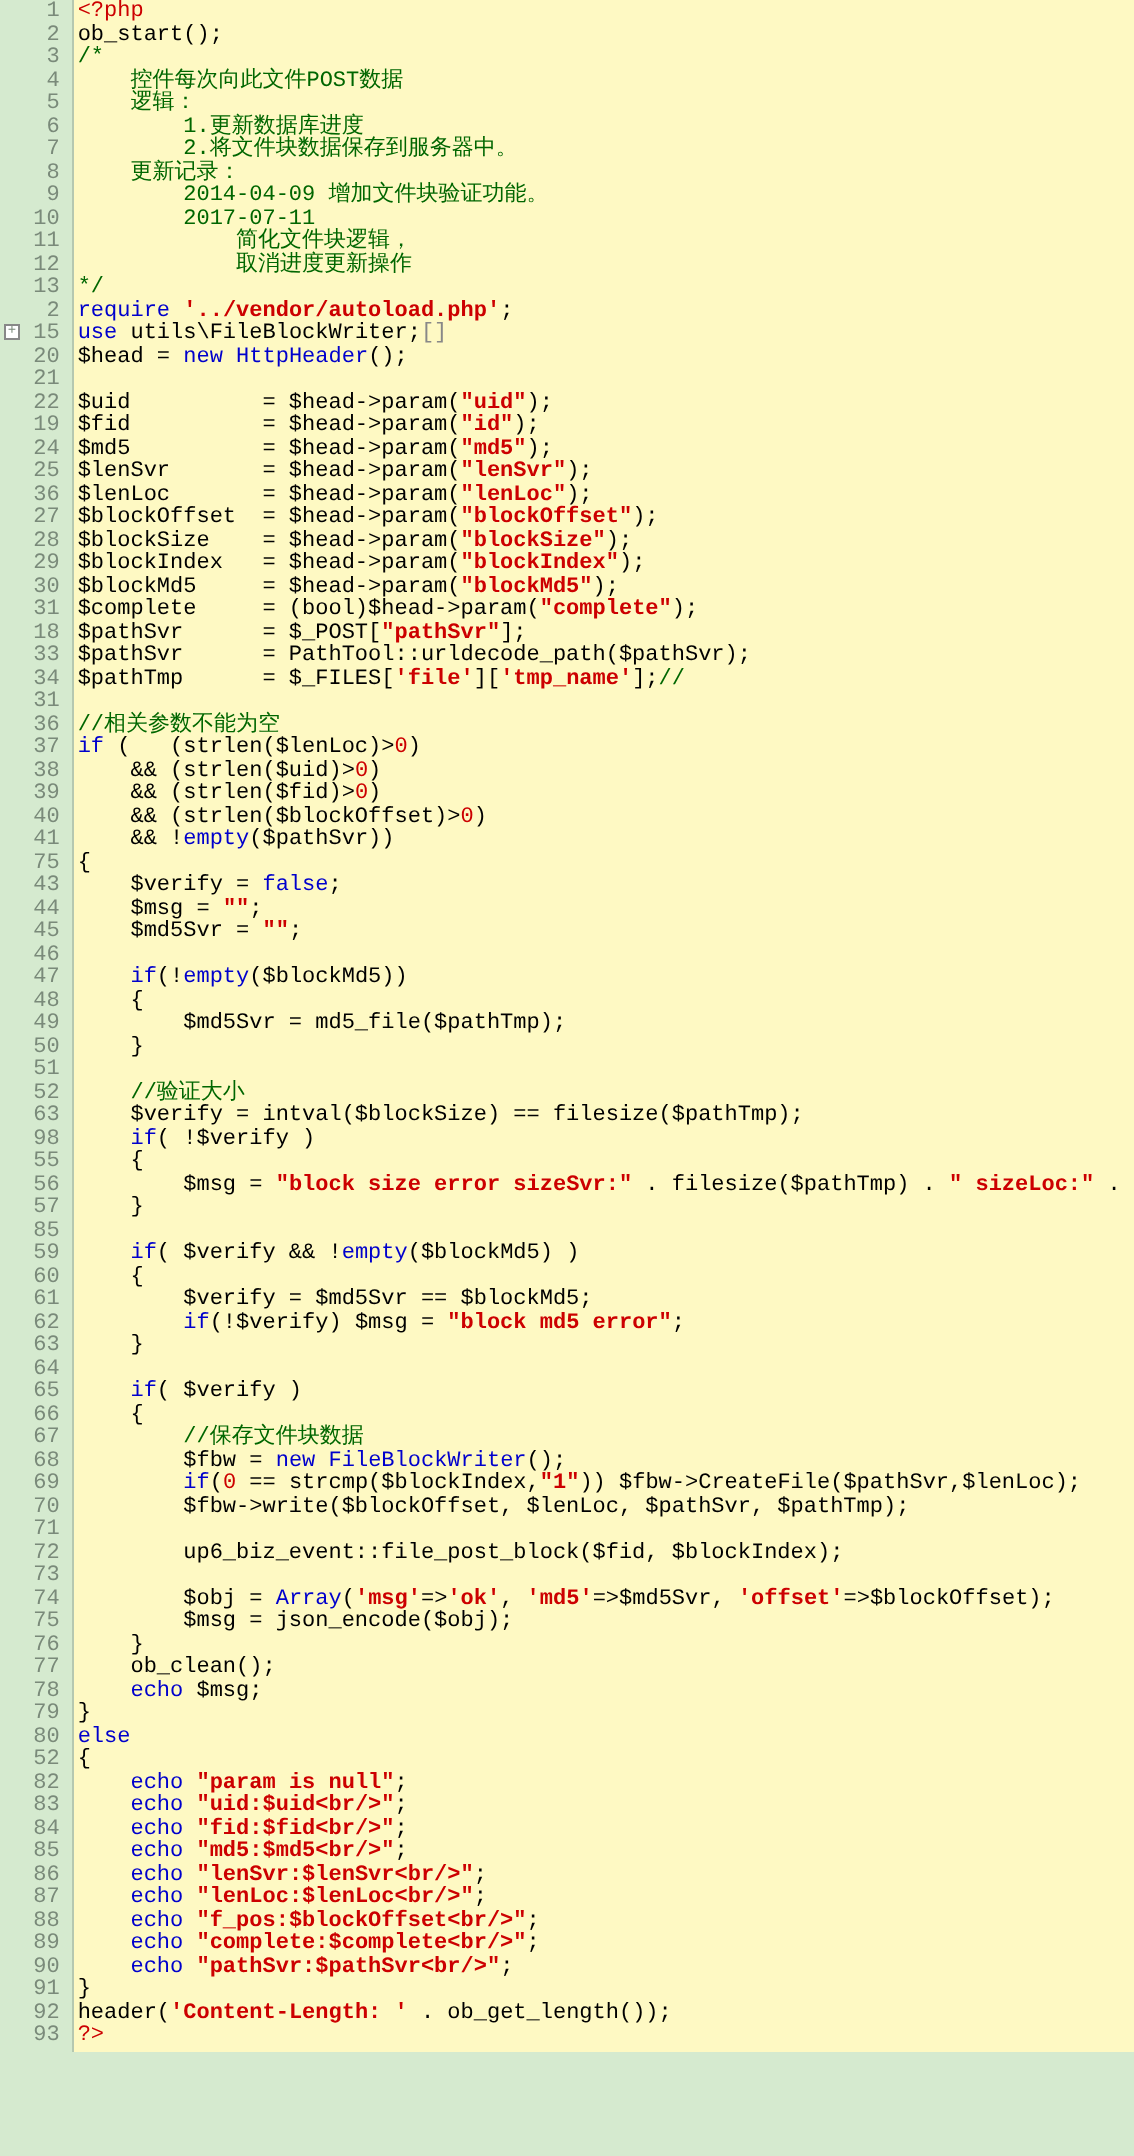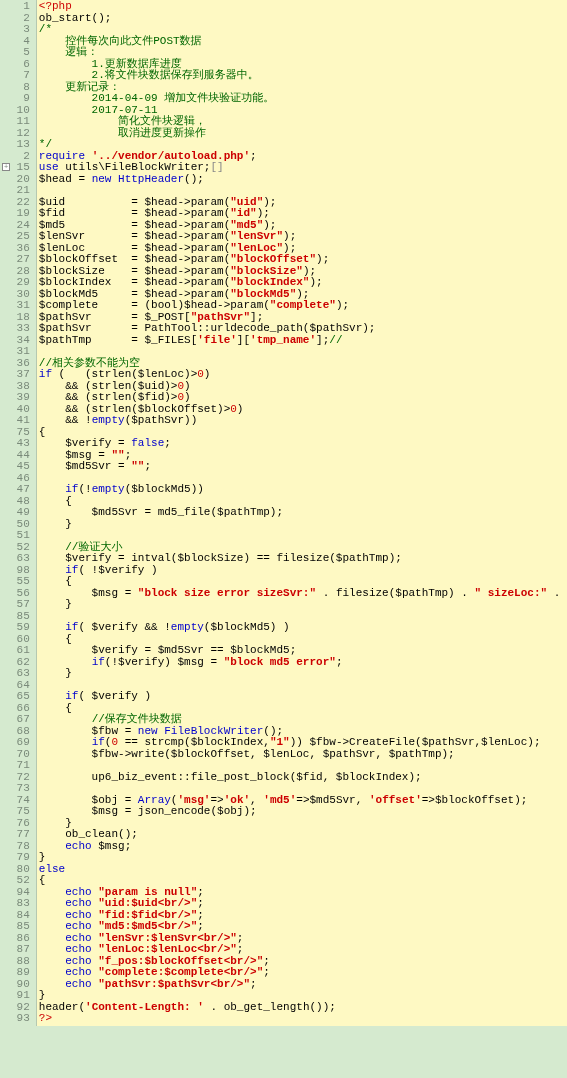--- a/index.html
+++ b/index.html
@@ -93,21 +93,21 @@
       <div>72</div>
       <div>73</div>
       <div>74</div>
       <div>75</div>
       <div>76</div>
       <div>77</div>
       <div>78</div>
       <div>79</div>
       <div>80</div>
       <div>52</div>
-      <div>94</div>
+      <div>82</div>
       <div>83</div>
       <div>84</div>
       <div>85</div>
       <div>86</div>
       <div>87</div>
       <div>88</div>
       <div>89</div>
       <div>90</div>
       <div>91</div>
       <div>92</div>

